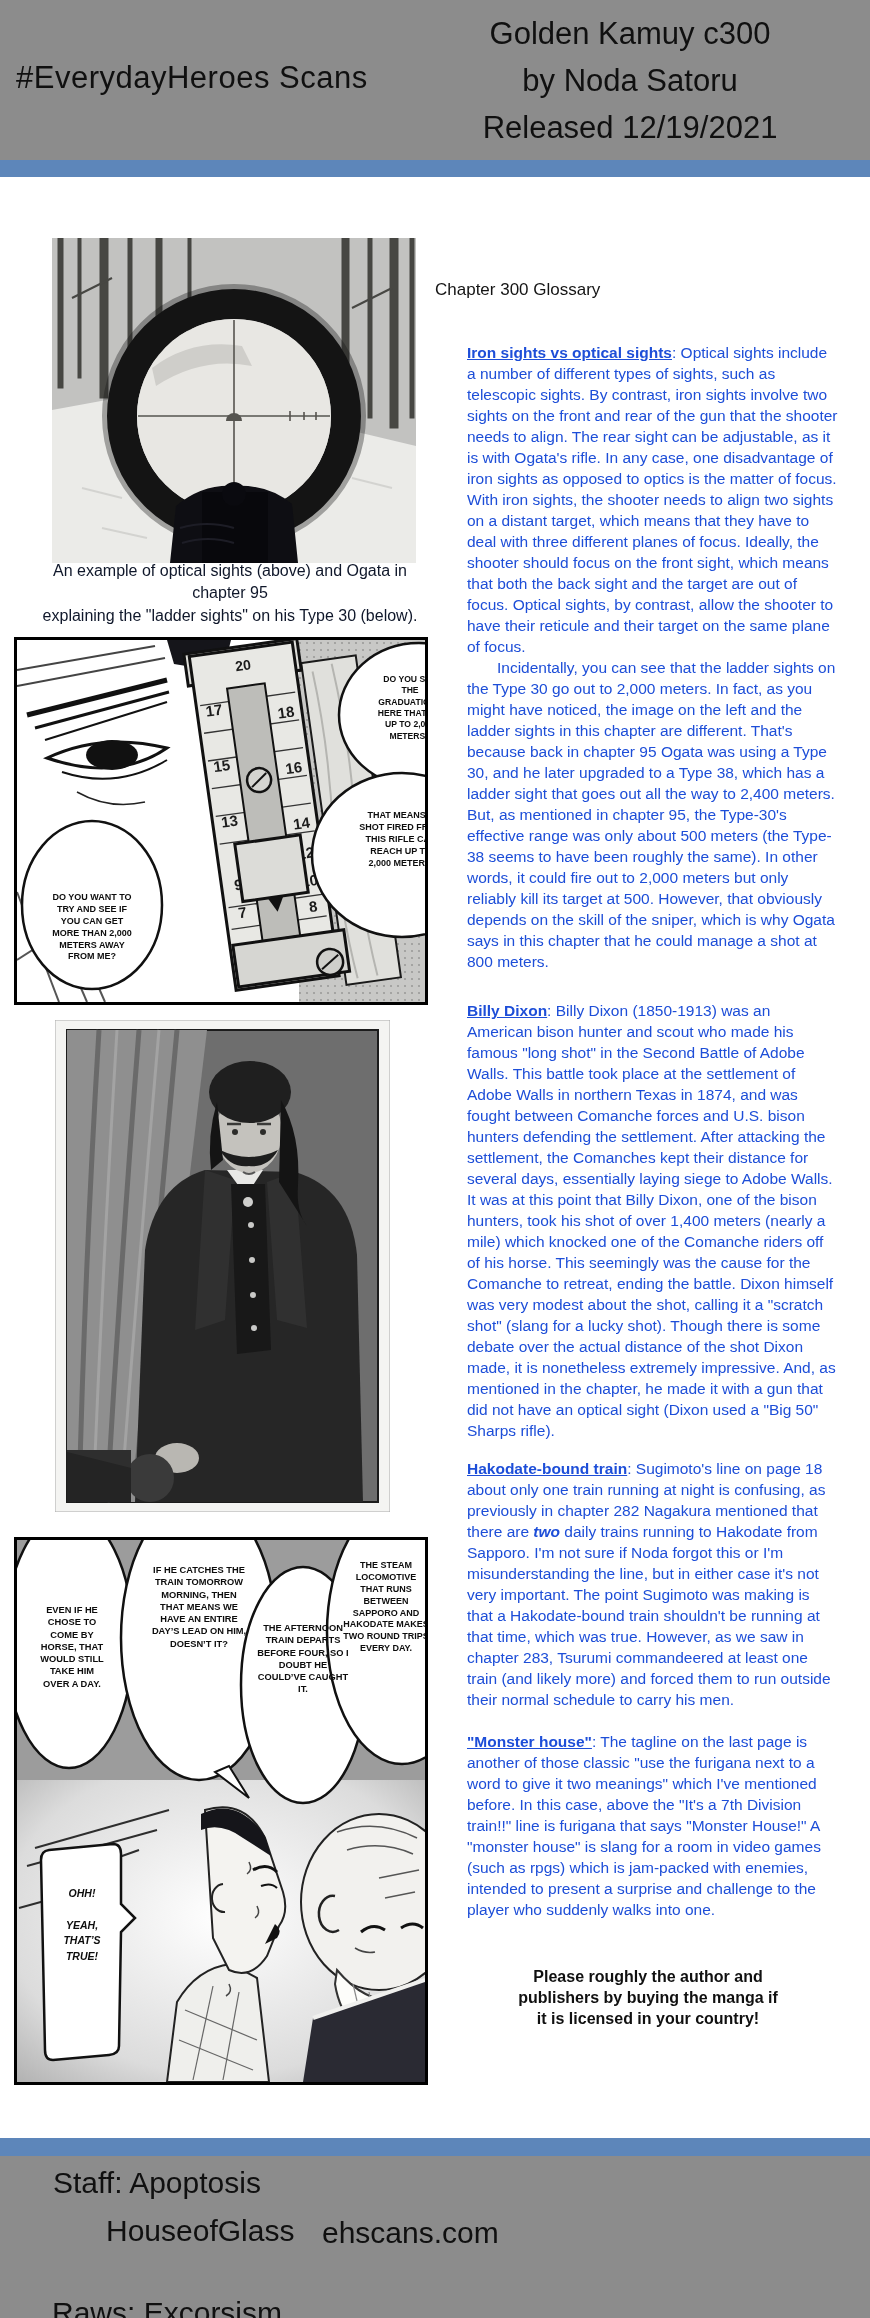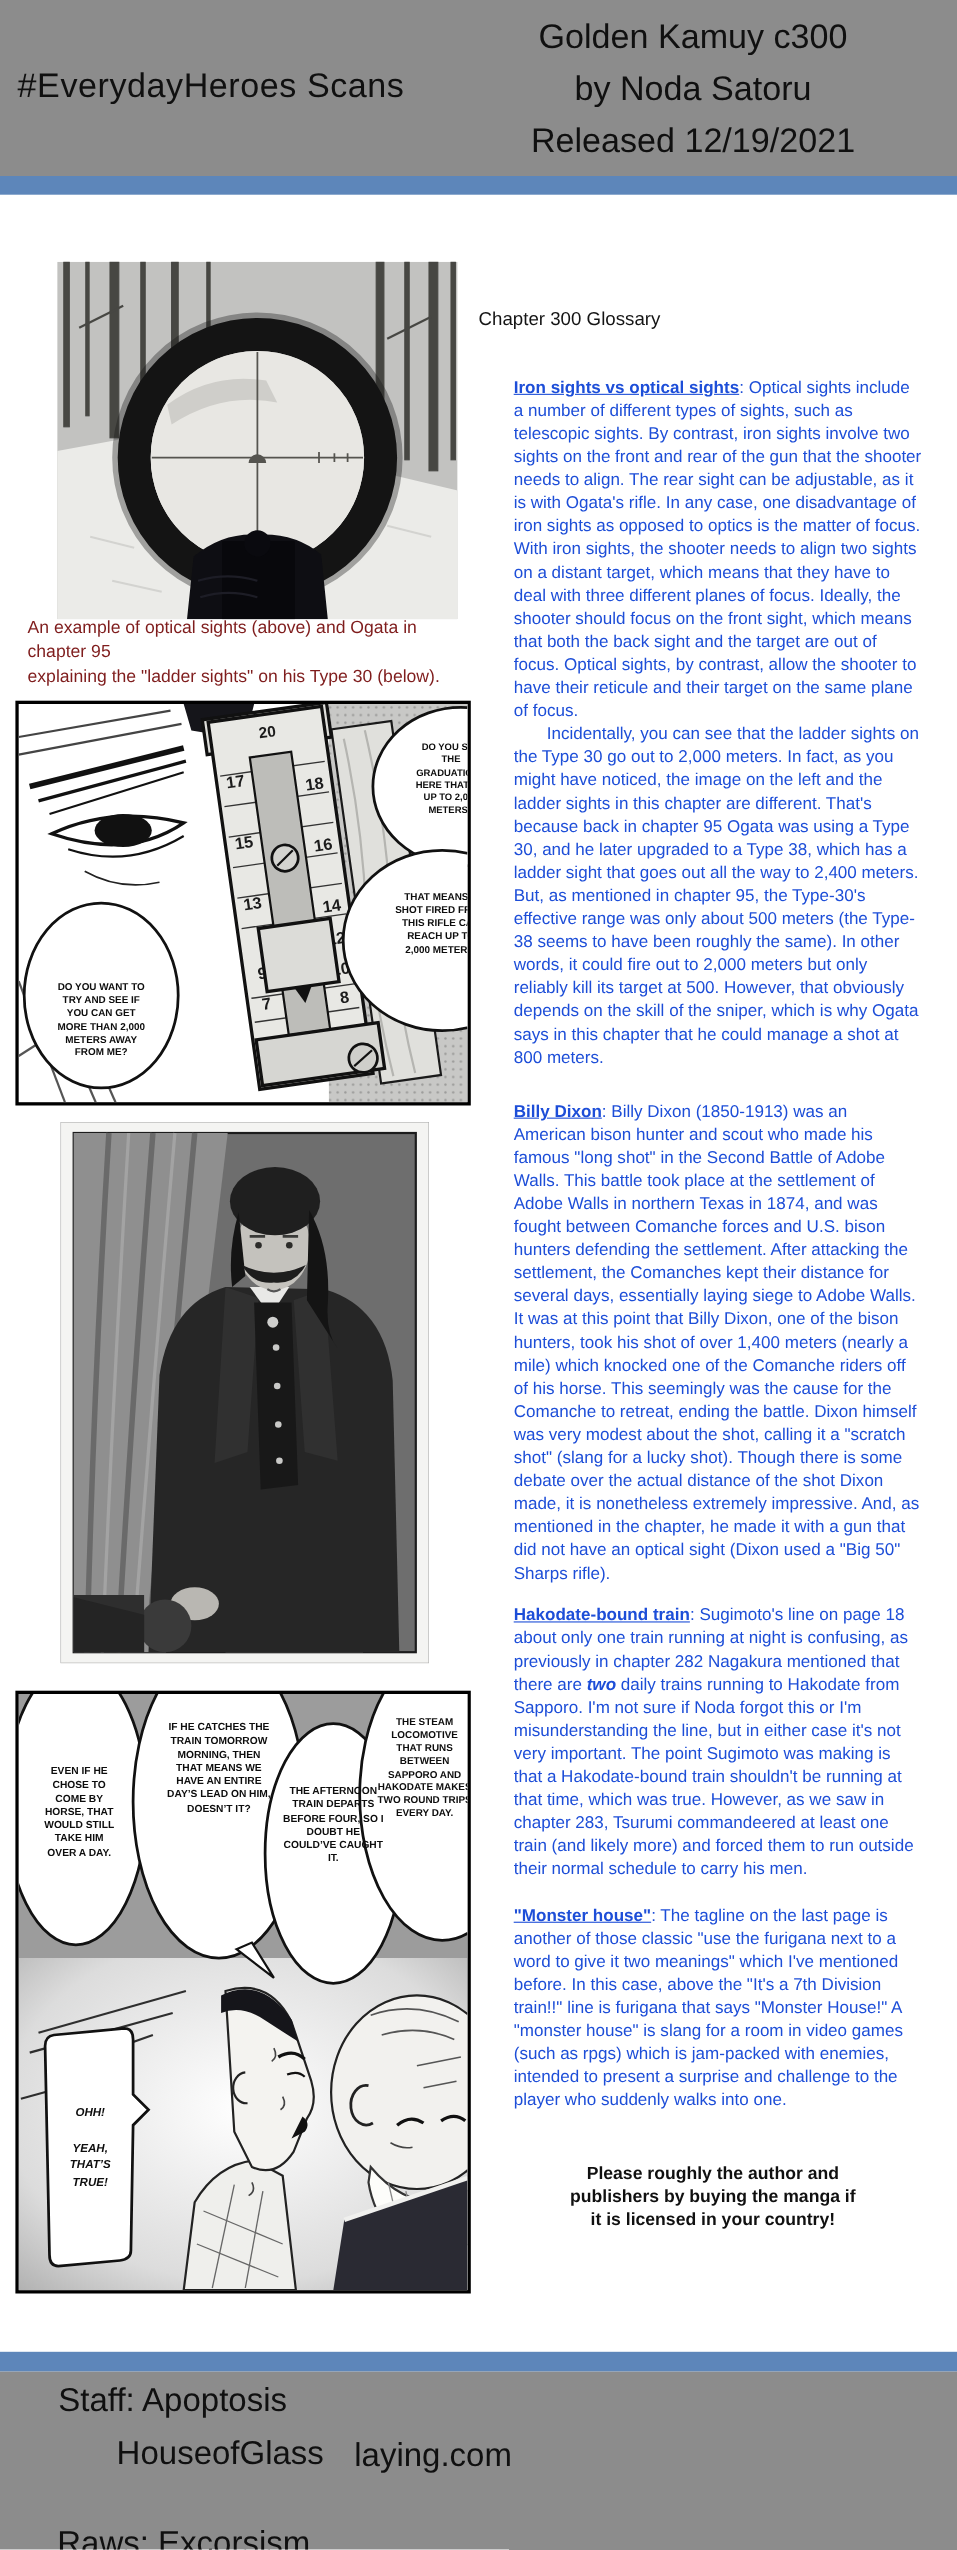--- a/index.html
+++ b/index.html
@@ -11,22 +11,22 @@
   .bar-bottom{top:2156px;height:162px;}
   .stripe{position:absolute;left:0;width:870px;background:#5d86ba;}
   .stripe-top{top:160px;height:17px;}
   .stripe-bottom{top:2138px;height:18px;}
   .hdr-left{position:absolute;left:16px;top:60px;font-size:31px;letter-spacing:.5px;color:#101010;}
   .hdr-right{position:absolute;left:430px;top:10px;width:400px;text-align:center;
              font-size:31px;line-height:47px;color:#101010;}
   .ftr{position:absolute;font-size:30px;color:#101010;}
   
   .pre{white-space:pre-line;}
-  .caption{position:absolute;left:25px;top:560px;width:410px;text-align:left;
-           font-size:16px;line-height:1.4;color:#7f1d1d;}
+  .caption{position:absolute;left:25px;top:560px;width:410px;text-align:center;
+           font-size:16px;line-height:1.4;color:#0f172a;}
   .gloss-title{position:absolute;left:435px;top:280px;width:430px;text-align:left;
                font-size:17px;color:#141414;}
   .entry{position:absolute;left:467px;width:372px;font-size:15.5px;line-height:21px;color:#1d4ed8;}
   .entry .term{font-weight:bold;text-decoration:underline;}
   .entry .em{font-weight:bold;font-style:italic;}
   .entry .p2{text-indent:30px;margin-top:0;}
   .support{position:absolute;left:450px;top:1966px;width:396px;text-align:center;
            font-weight:bold;font-size:16px;line-height:21px;color:#101010;}
   
   .panel{position:absolute;border:3px solid #000;background:#fff;overflow:hidden;}
@@ -304,21 +304,21 @@
         <path d="M296,478 L408,440 L408,542 L286,542 Z" fill="#2a2a33"></path>
         <path d="M296,478 L408,440" stroke="#f0f0ee" stroke-width="4"></path>
       </g>
 
       <path d="M32,310 L96,304 Q104,304 104,314 L104,364 L118,378 L104,392 L102,506 Q102,514 92,515 L36,520 Q28,520 28,510 L24,320 Q24,311 32,310 Z" fill="#fff" stroke="#111" stroke-width="2.5"></path>
     </svg>
     <div class="bubble-text" style="left:22px;top:48px;width:66px;margin-top:16px;">EVEN IF HE CHOSE TO COME BY HORSE, THAT WOULD STILL TAKE HIM OVER A DAY.</div>
     <div class="bubble-text" style="left:133px;top:24px;width:98px;">IF HE CATCHES THE TRAIN TOMORROW MORNING, THEN THAT MEANS WE HAVE AN ENTIRE DAY’S LEAD ON HIM, DOESN’T IT?</div>
     <div class="bubble-text" style="left:240px;top:82px;width:92px;">THE AFTERNOON TRAIN DEPARTS BEFORE FOUR, SO I DOUBT HE COULD’VE CAUGHT IT.</div>
     <div class="bubble-text" style="left:326px;top:20px;width:86px;font-size:9px;">THE STEAM LOCOMOTIVE THAT RUNS BETWEEN SAPPORO AND HAKODATE MAKES TWO ROUND TRIPS EVERY DAY.</div>
-    <div class="reply-text pre" style="left:30px;top:346px;width:70px;margin-top:28px;">OHH!
+    <div class="reply-text pre" style="left:30px;top:346px;width:70px;">OHH!
 
 YEAH,
 THAT’S
 TRUE!</div>
   </div>
 
   <div class="gloss-title">Chapter 300 Glossary</div>
 
   <div class="entry" style="top:342px;">
     <div><span class="term">Iron sights vs optical sights</span><span>:  </span><span>Optical sights include a number of different types of sights, such as telescopic sights.  By contrast, iron sights involve two sights on the front and rear of the gun that the shooter needs to align.  The rear sight can be adjustable, as it is with Ogata's rifle.  In any case, one disadvantage of iron sights as opposed to optics is the matter of focus.  With iron sights, the shooter needs to align two sights on a distant target, which means that they have to deal with three different planes of focus.  Ideally, the shooter should focus on the front sight, which means that both the back sight and the target are out of focus.  Optical sights, by contrast, allow the shooter to have their reticule and their target on the same plane of focus.</span></div>
@@ -339,16 +339,16 @@
 
   <div class="support pre">Please roughly the author and
 publishers by buying the manga if
 it is licensed in your country!</div>
 
   <div class="stripe stripe-bottom"></div>
   <div class="bar bar-bottom">
     <div class="ftr" style="left:53px;top:10px;">Staff: Apoptosis</div>
     <div class="ftr" style="left:106px;top:58px;">HouseofGlass</div>
     <div class="ftr" style="left:52px;top:106px;margin-top:34px;">Raws: Excorsism</div>
-    <div class="ftr" style="left:322px;top:60px;">laying.com</div>
+    <div class="ftr" style="left:322px;top:60px;">ehscans.com</div>
   </div>
 
 </div>
 
 </body></html>

